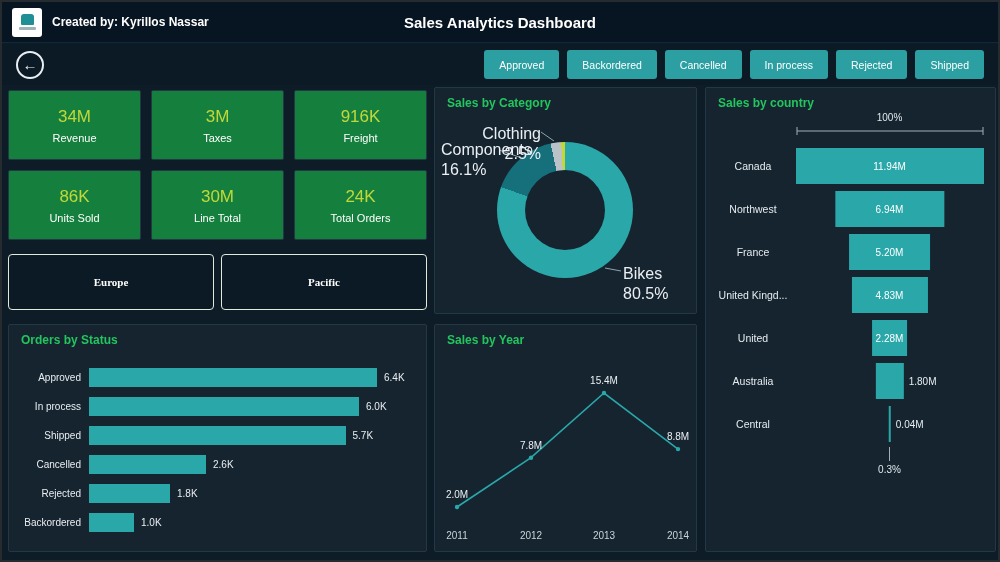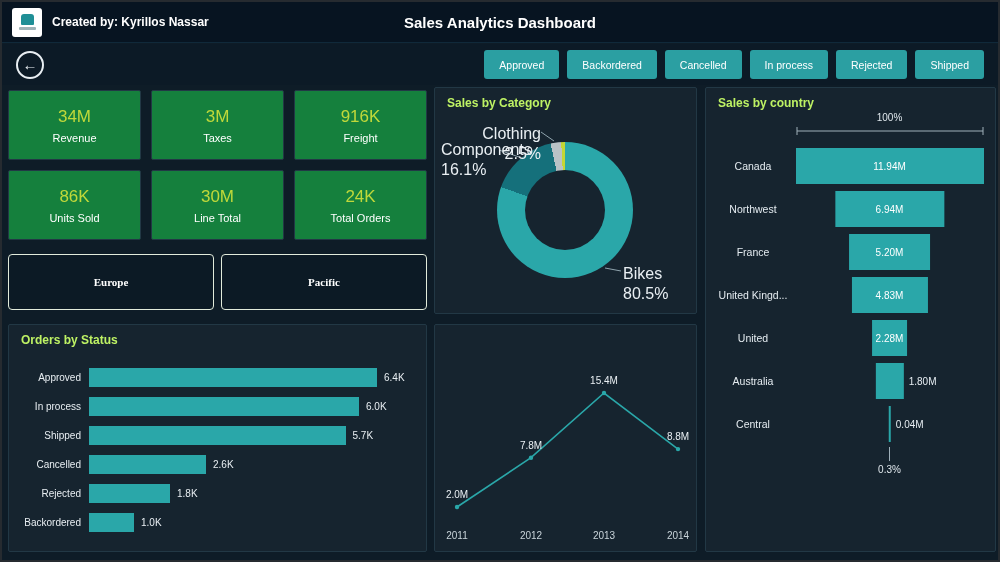--- a/index.html
+++ b/index.html
@@ -23,21 +23,21 @@
   .subheader{ position:absolute; left:0; top:42px; width:100%; height:41px; background:#0c1a26;
               display:flex; align-items:center; justify-content:space-between; padding:0 14px; }
   .back-btn{ width:28px; height:28px; border:2px solid #e8eef2; border-radius:50%; background:transparent;
              color:#e8eef2; font-size:15px; line-height:1; display:flex; align-items:center; justify-content:center; cursor:pointer; }
   .filters{ display:flex; gap:8px; }
   .filter-btn{ background:#2b9fa2; color:#fff; border:none; border-radius:3px; height:29px;
                padding:0 15px; font-size:10.5px; font-family:inherit; cursor:pointer; white-space:nowrap; }
 
   
   .panel{ position:absolute; background:#16242f; border:1px solid #223845; border-radius:2px; }
-  .panel-title{ font-size:12px; font-weight:bold; color:#bef264; padding:8px 12px 2px; }
+  .panel-title{ font-size:12px; font-weight:bold; color:#22c55e; padding:8px 12px 2px; }
 
   
   .kpis{ position:absolute; left:6px; top:88px; width:419px; height:150px;
          display:grid; grid-template-columns:repeat(3,1fr); grid-template-rows:70px 70px; gap:10px; }
   .kpi{ background:#15803d; border:1px solid #223845; border-radius:2px;
         display:flex; flex-direction:column; align-items:center; justify-content:center; gap:5px; }
   .kpi-value{ font-size:17px; color:#c0d83a; }
   .kpi-label{ font-size:11px; color:#ffffff; }
 
   
@@ -191,20 +191,21 @@
       <line x1="106" y1="44" x2="119" y2="53" stroke="#90a4ae" stroke-width="1"></line>
       <line x1="64" y1="62" x2="84" y2="69" stroke="#90a4ae" stroke-width="1"></line>
       <line x1="170" y1="180" x2="186" y2="183" stroke="#90a4ae" stroke-width="1"></line>
     </svg>
     <div class="callout callout-clothing">Clothing 2.5%</div>
     <div class="callout callout-components">Components 16.1%</div>
     <div class="callout callout-bikes">Bikes 80.5%</div>
   </section>
 
   <section class="panel year-panel">
+    <h2 class="panel-title">Sales by Year</h2>
     <svg class="line-svg" width="251" height="190" viewBox="0 0 251 190">
         <polyline points="16,152.0 90,102.7 163,38.0 237,94.1" fill="none" stroke="#2aa7a9" stroke-width="1.6"></polyline>
         <circle cx="16" cy="152.0" r="2.2" fill="#2aa7a9"></circle>
         <text x="16" y="143.0" text-anchor="middle" class="pt-label">2.0M</text>
         <text x="16" y="184" text-anchor="middle" class="axis-label">2011</text>
         <circle cx="90" cy="102.7" r="2.2" fill="#2aa7a9"></circle>
         <text x="90" y="93.7" text-anchor="middle" class="pt-label">7.8M</text>
         <text x="90" y="184" text-anchor="middle" class="axis-label">2012</text>
         <circle cx="163" cy="38.0" r="2.2" fill="#2aa7a9"></circle>
         <text x="163" y="29.0" text-anchor="middle" class="pt-label">15.4M</text>

